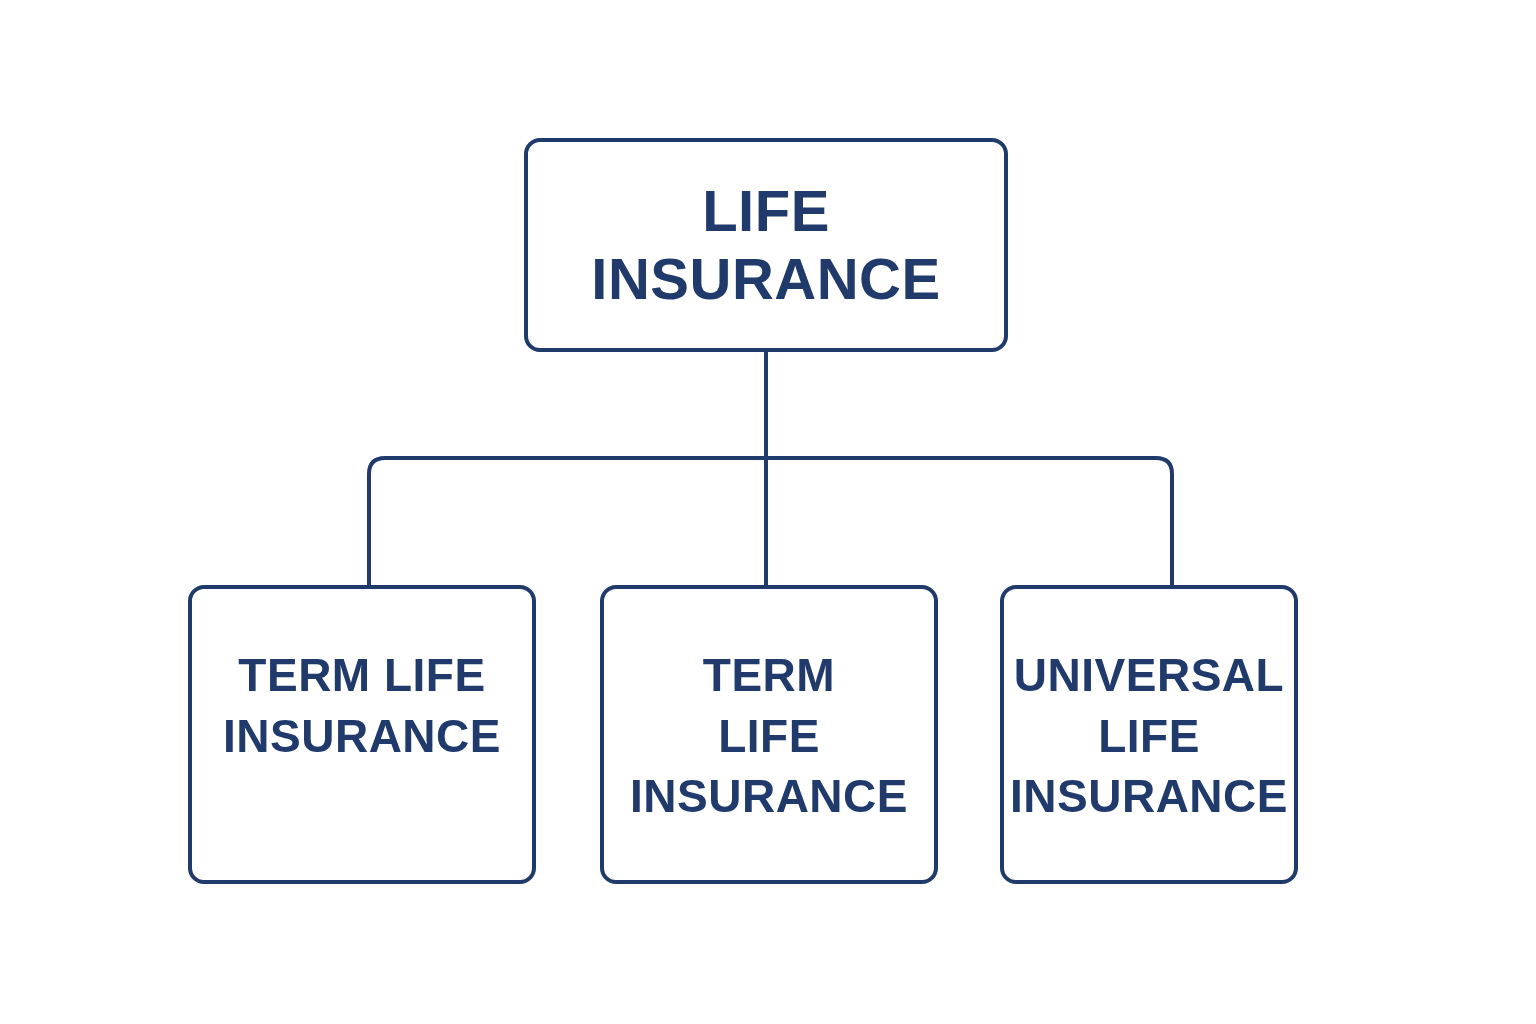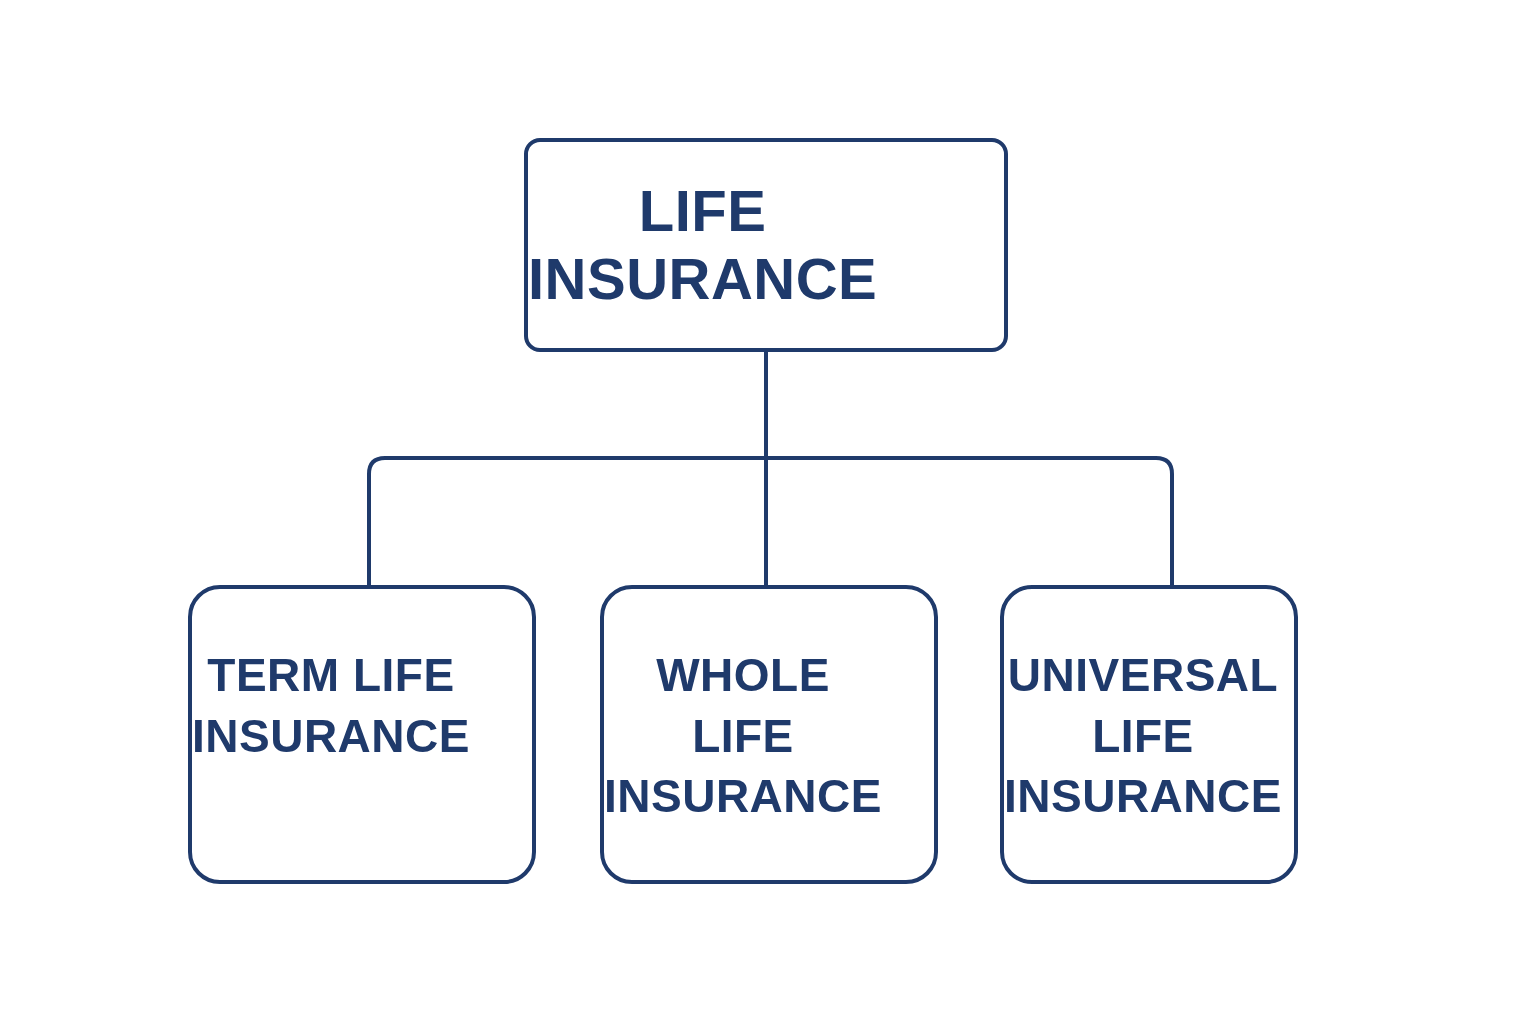--- a/index.html
+++ b/index.html
@@ -23,21 +23,21 @@
     height: 1024px;
     pointer-events: none;
   }
   .node {
     position: absolute;
     box-sizing: border-box;
     background: #ffffff;
     border: 4px solid #1f3a6b;
     display: flex;
     align-items: flex-start;
-    justify-content: flex-start;
+    justify-content: center;
   }
   .node-label {
     color: #1f3a6b;
     text-align: center;
     letter-spacing: 0.5px;
     white-space: pre-line;
     text-shadow: 0 1px 0 rgba(255,255,255,0.35);
   }
 
   
@@ -50,21 +50,21 @@
     align-items: center;
   }
   #node-root .node-label {
     font-size: 58px;
     font-weight: 700;
     line-height: 1.17;
   }
 
   
   .node-child {
-    border-radius: 32px;
+    border-radius: 16px;
     padding-top: 56px;
   }
   .node-child .node-label {
     font-size: 46px;
     font-weight: 700;
     line-height: 1.32;
   }
   #node-term {
     left: 188px;
     top: 585px;
@@ -103,21 +103,21 @@
     <span class="node-label">LIFE
 INSURANCE</span>
   </div>
 
   <div class="node node-child" id="node-term">
     <span class="node-label">TERM LIFE
 INSURANCE</span>
   </div>
 
   <div class="node node-child" id="node-whole">
-    <span class="node-label">WHOLE
+    <span class="node-label">TERM
 LIFE
 INSURANCE</span>
   </div>
 
   <div class="node node-child" id="node-universal">
     <span class="node-label">UNIVERSAL
 LIFE
 INSURANCE</span>
   </div>
 

